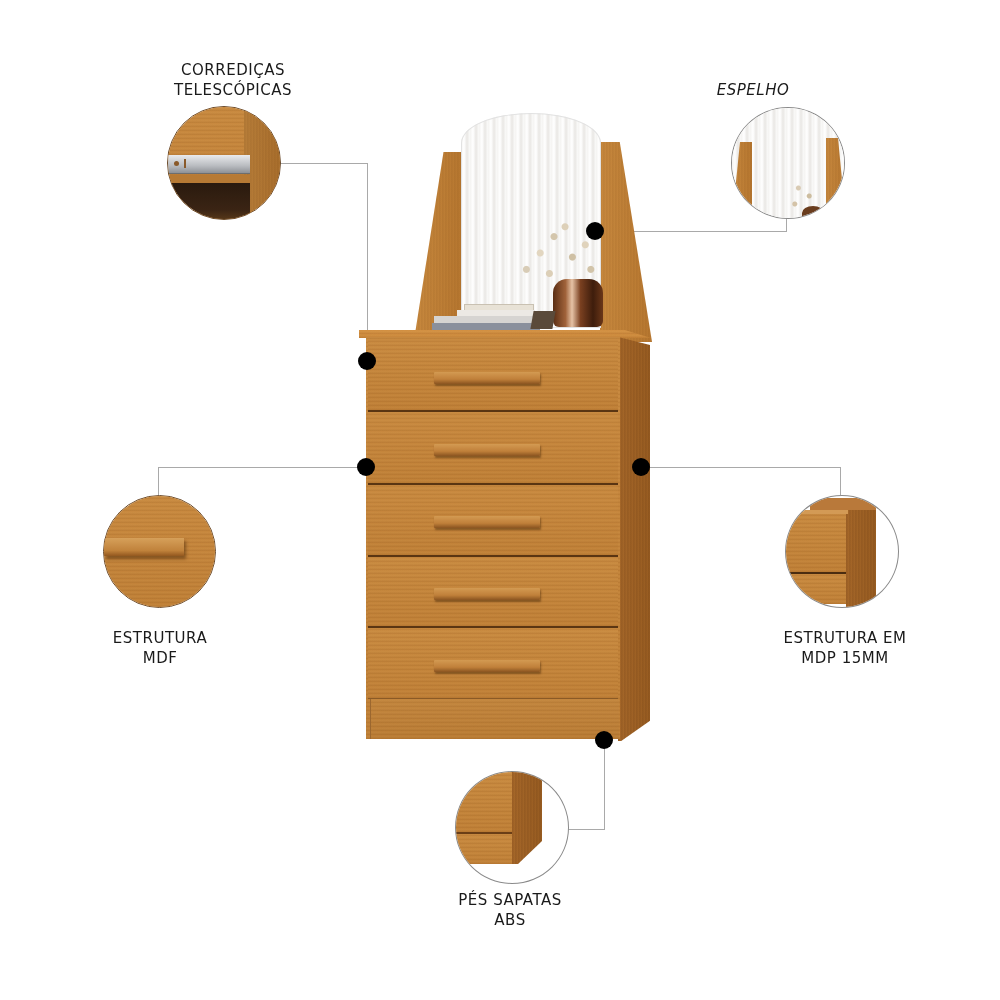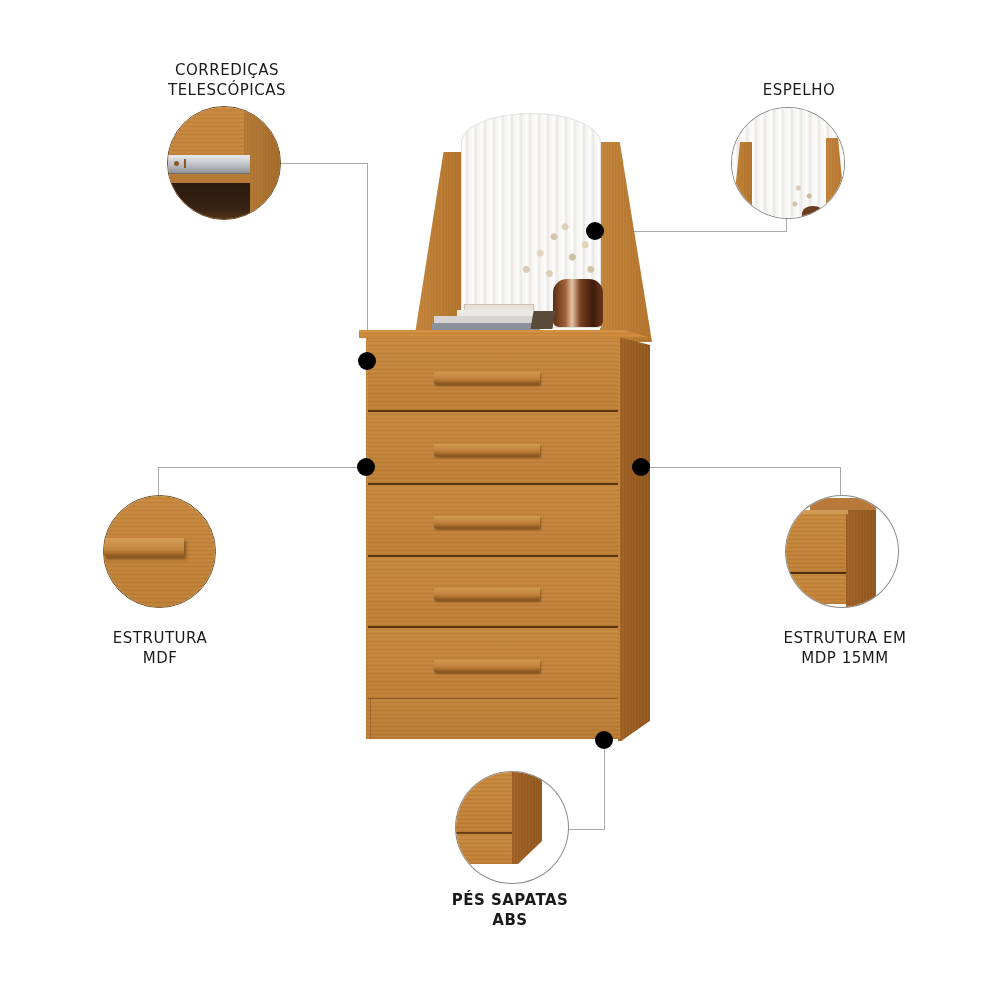--- a/index.html
+++ b/index.html
@@ -19,40 +19,40 @@
       repeating-linear-gradient(90deg, rgba(80,40,10,0.15) 0px, rgba(80,40,10,0.15) 1px, rgba(0,0,0,0) 3px),
       linear-gradient(90deg, #a8692a, #9a5e22); }
     .drawer { position: absolute; left: 368px; width: 250px; border-bottom: 2px solid #5a3512; box-sizing: border-box; }
     .handle { position: absolute; left: 66px; width: 106px; height: 12px; border-radius: 1px;
       background: linear-gradient(180deg, #d39a52 0%, #c0803a 60%, #8a5420 100%); box-shadow: 1px 2px 2px rgba(60,30,5,0.45); }
     .curtain { background: repeating-linear-gradient(90deg, #f4f3f1 0px, #ffffff 3px, #e9e7e4 6px, #fbfbfa 9px); }
   </style>
 </head>
 <body>
 
-<div class="label" style="left:152px; top:60px; width:150px;text-align:center;">
+<div class="label" style="left:158px; top:60px; width:150px;text-align:center;">
   <div>CORREDIÇAS</div>
   <div>TELESCÓPICAS</div>
 </div>
 
-<div class="label" style="left:749px; top:80px; width:100px;">
+<div class="label" style="left:703px; top:80px; width:100px;font-style:italic;">
   <div>ESPELHO</div>
 </div>
 
 <div class="label" style="left:95px; top:628px; width:130px;">
   <div>ESTRUTURA</div>
   <div>MDF</div>
 </div>
 
 <div class="label" style="left:770px; top:628px; width:150px;">
   <div>ESTRUTURA EM</div>
   <div>MDP 15MM</div>
 </div>
 
-<div class="label" style="left:440px; top:890px; width:140px;font-weight:bold;">
+<div class="label" style="left:440px; top:890px; width:140px;">
   <div>PÉS SAPATAS</div>
   <div>ABS</div>
 </div>
 
 <div class="line" style="left:280px; top:163px; width:88px; height:1px;"></div>
 <div class="line" style="left:367px; top:163px; width:1px; height:195px;"></div>
 
 <div class="line" style="left:595px; top:231px; width:192px; height:1px;"></div>
 <div class="line" style="left:786px; top:218px; width:1px; height:14px;"></div>
 

